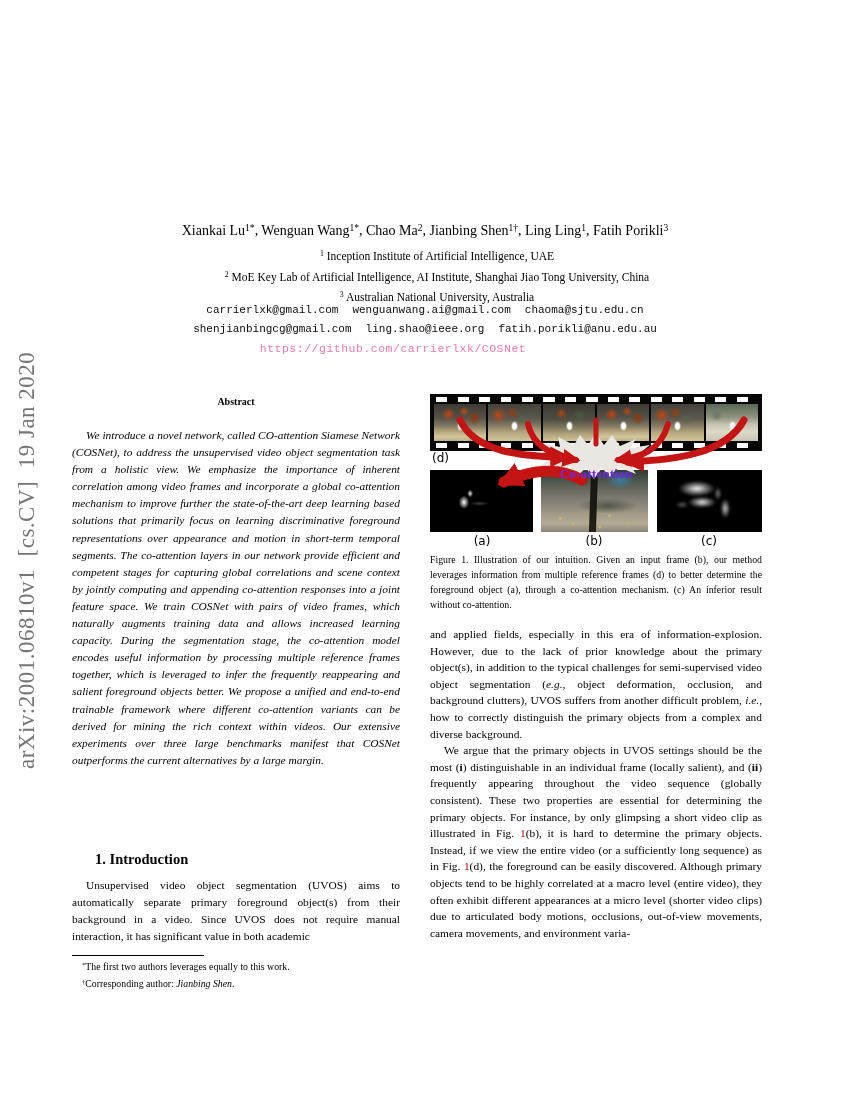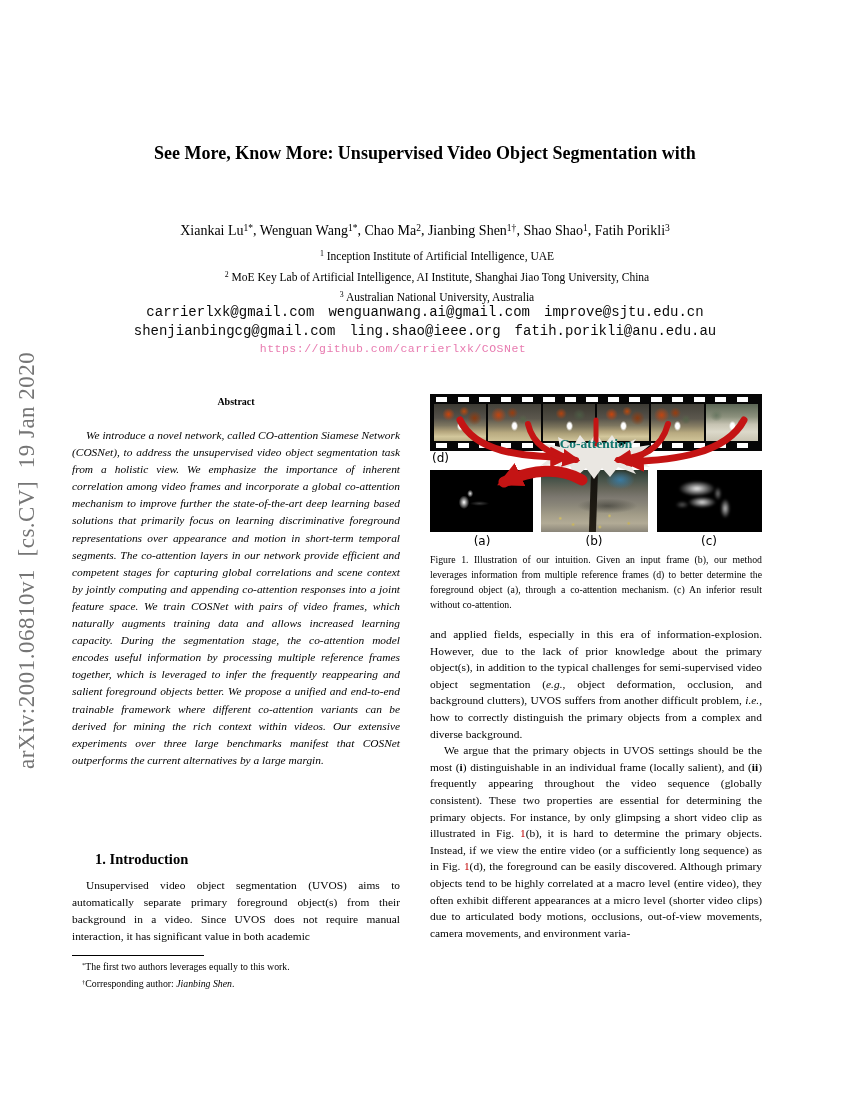--- a/index.html
+++ b/index.html
@@ -16,21 +16,21 @@
     text-align:center;
   }
 
   
   .title { position:absolute; top:141px; left:60px; width:730px; text-align:center;
            font-size:18px; font-weight:bold; line-height:25px; }
   .authors { position:absolute; top:223px; left:40px; width:770px; text-align:center; font-size:14px; }
   .affils  { position:absolute; top:247px; left:52px; width:770px; text-align:center;
              font-size:11.5px; line-height:19.5px; }
   .emails  { position:absolute; left:0; width:850px; display:flex; justify-content:center; gap:14px;
-             font-family:"Liberation Mono", monospace; font-size:14px; color:#0a0a0a; }
+             font-family:"Liberation Mono", monospace; font-size:11px; color:#0a0a0a; }
   .emails-1 { top:304px; } .emails-2 { top:323px; }
   .repo { position:absolute; top:342px; left:0; width:786px; text-align:center;
           font-family:"Liberation Mono", monospace; font-size:11.5px; color:#e87bb0;
           text-decoration:none; cursor:pointer; letter-spacing:.5px; }
 
   .seg-sup { font-size:68%; position:relative; top:-0.45em; }
   .seg-italic { font-style:italic; }
   .seg-bold { font-weight:bold; }
   .seg-red { color:#c00000; cursor:pointer; }
 
@@ -79,22 +79,22 @@
     background:
       radial-gradient(circle 6px at 68% 52%, #2a2a26, transparent 70%),
       radial-gradient(circle 9px at 20% 30%, #6a7862, transparent 70%),
       linear-gradient(180deg, #5b6655 0%, #8d927e 35%, #c6c3b2 55%, #dcd9ca 75%, #c9c4b2 100%);
   }
   .frame::after { content:''; position:absolute; left:44%; top:46%; width:7px; height:10px;
     background:radial-gradient(ellipse at center, #ffffff 0 38%, transparent 72%); }
 
   .fig-arrows { position:absolute; top:0; left:0; width:332px; height:158px; z-index:3; pointer-events:none; }
   .fig-d { position:absolute; top:57px; left:2px; font-family:"DejaVu Sans", sans-serif; font-size:12px; z-index:4; }
-  .co-attn { position:absolute; top:42px; left:0; width:100%; text-align:center;
-             font-weight:bold; color:#0f766e; font-size:13.5px; z-index:4; }
+  .co-attn { position:absolute; top:72px; left:0; width:100%; text-align:center;
+             font-weight:bold; color:#6d28d9; font-size:13.5px; z-index:4; }
 
   .fig-img { position:absolute; top:76px; height:62px; background:#000; z-index:2; overflow:hidden; }
   .img-a { left:0; width:103px;
     background:
       radial-gradient(ellipse 7px 9px at 33% 52%, #ffffff, transparent 75%),
       radial-gradient(ellipse 4px 5px at 39% 38%, #e8e8e8, transparent 75%),
       radial-gradient(ellipse 12px 3px at 48% 54%, rgba(170,170,170,.35), transparent 80%),
       #000;
   }
   .img-b { left:111px; width:107px;
@@ -131,35 +131,34 @@
   .body-right p + p { text-indent:14px; }
 </style>
 </head>
 <body>
 
 <div class="page">
 
   <div class="watermark">arXiv:2001.06810v1&nbsp;&nbsp;[cs.CV]&nbsp;&nbsp;19 Jan 2020</div>
 
   <div class="title">
-    <div>See More, Know More: Unsupervised Video Object Segmentation with</div>
-  </div>
-
-  <div class="authors"><span>Xiankai Lu</span><span class="seg-sup">1*</span><span>, Wenguan Wang</span><span class="seg-sup">1*</span><span>, Chao Ma</span><span class="seg-sup">2</span><span>, Jianbing Shen</span><span class="seg-sup">1†</span><span>,  Shao Shao</span><span class="seg-sup">1</span><span>, Fatih Porikli</span><span class="seg-sup">3</span></div>
+  </div>
+
+  <div class="authors"><span>Xiankai Lu</span><span class="seg-sup">1*</span><span>, Wenguan Wang</span><span class="seg-sup">1*</span><span>, Chao Ma</span><span class="seg-sup">2</span><span>, Jianbing Shen</span><span class="seg-sup">1†</span><span>,  Ling Ling</span><span class="seg-sup">1</span><span>, Fatih Porikli</span><span class="seg-sup">3</span></div>
 
   <div class="affils">
     <div><span class="seg-sup">1</span><span> Inception Institute of Artificial Intelligence, UAE</span></div>
     <div><span class="seg-sup">2</span><span> MoE Key Lab of Artificial Intelligence, AI Institute, Shanghai Jiao Tong University, China</span></div>
     <div><span class="seg-sup">3</span><span> Australian National University, Australia</span></div>
   </div>
 
   <div class="emails emails-1">
     <span>carrierlxk@gmail.com</span>
     <span>wenguanwang.ai@gmail.com</span>
-    <span>improve@sjtu.edu.cn</span>
+    <span>chaoma@sjtu.edu.cn</span>
   </div>
   <div class="emails emails-2">
     <span>shenjianbingcg@gmail.com</span>
     <span>ling.shao@ieee.org</span>
     <span>fatih.porikli@anu.edu.au</span>
   </div>
   <a class="repo">https://github.com/carrierlxk/COSNet</a>
 
   <div class="abstract-heading">Abstract</div>
   <div class="abstract-text">We introduce a novel network, called CO-attention Siamese Network (COSNet), to address the unsupervised video object segmentation task from a holistic view. We emphasize the importance of inherent correlation among video frames and incorporate a global co-attention mechanism to improve further the state-of-the-art deep learning based solutions that primarily focus on learning discriminative foreground representations over appearance and motion in short-term temporal segments. The co-attention layers in our network provide efficient and competent stages for capturing global correlations and scene context by jointly computing and appending co-attention responses into a joint feature space. We train COSNet with pairs of video frames, which naturally augments training data and allows increased learning capacity. During the segmentation stage, the co-attention model encodes useful information by processing multiple reference frames together, which is leveraged to infer the frequently reappearing and salient foreground objects better. We propose a unified and end-to-end trainable framework where different co-attention variants can be derived for mining the rich context within videos. Our extensive experiments over three large benchmarks manifest that COSNet outperforms the current alternatives by a large margin.</div>

